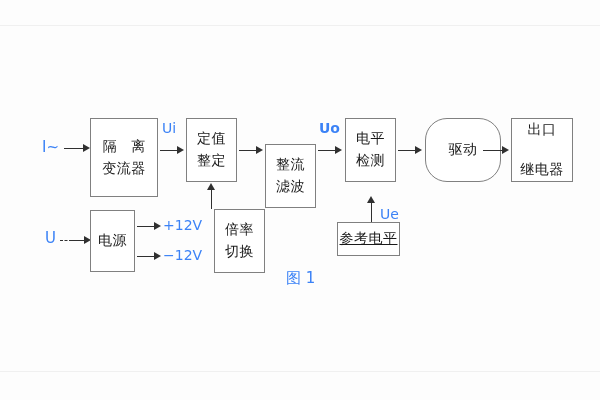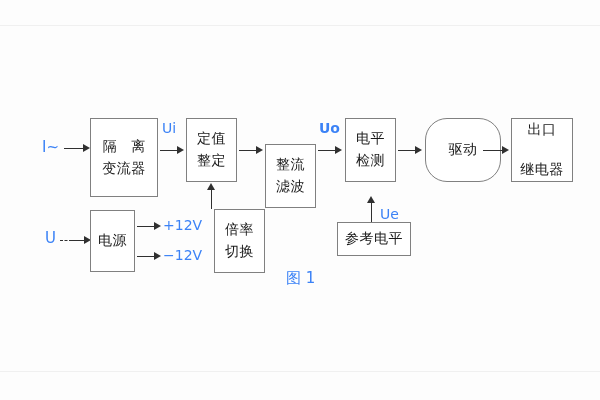--- a/index.html
+++ b/index.html
@@ -162,21 +162,21 @@
   <div class="label" style="left:163px; top:247px;">−12V</div>
 
   <div class="node" style="left:186px; top:209px; width:51px; height:64px;margin-left:28px;">
     <span class="ln">倍率</span>
     <span class="ln">切换</span>
   </div>
 
   <div class="vline" style="left:211px; top:189px; height:20px;"></div>
   <div class="arrow-u" style="left:207px; top:183px;"></div>
 
-  <div class="node" style="left:337px; top:222px; width:74px; height:34px;">
+  <div class="node" style="left:337px; top:222px; width:63px; height:34px;text-decoration:underline;">
     <span class="ln">参考电平</span>
   </div>
 
   <div class="vline" style="left:371px; top:202px; height:20px;"></div>
   <div class="arrow-u" style="left:367px; top:196px;"></div>
   <div class="label sig" style="left:380px; top:194px;margin-top:12px;">Ue</div>
 
   <div class="label big" style="left:286px; top:243px;margin-top:26px;">图 1</div>
 
 </div>

